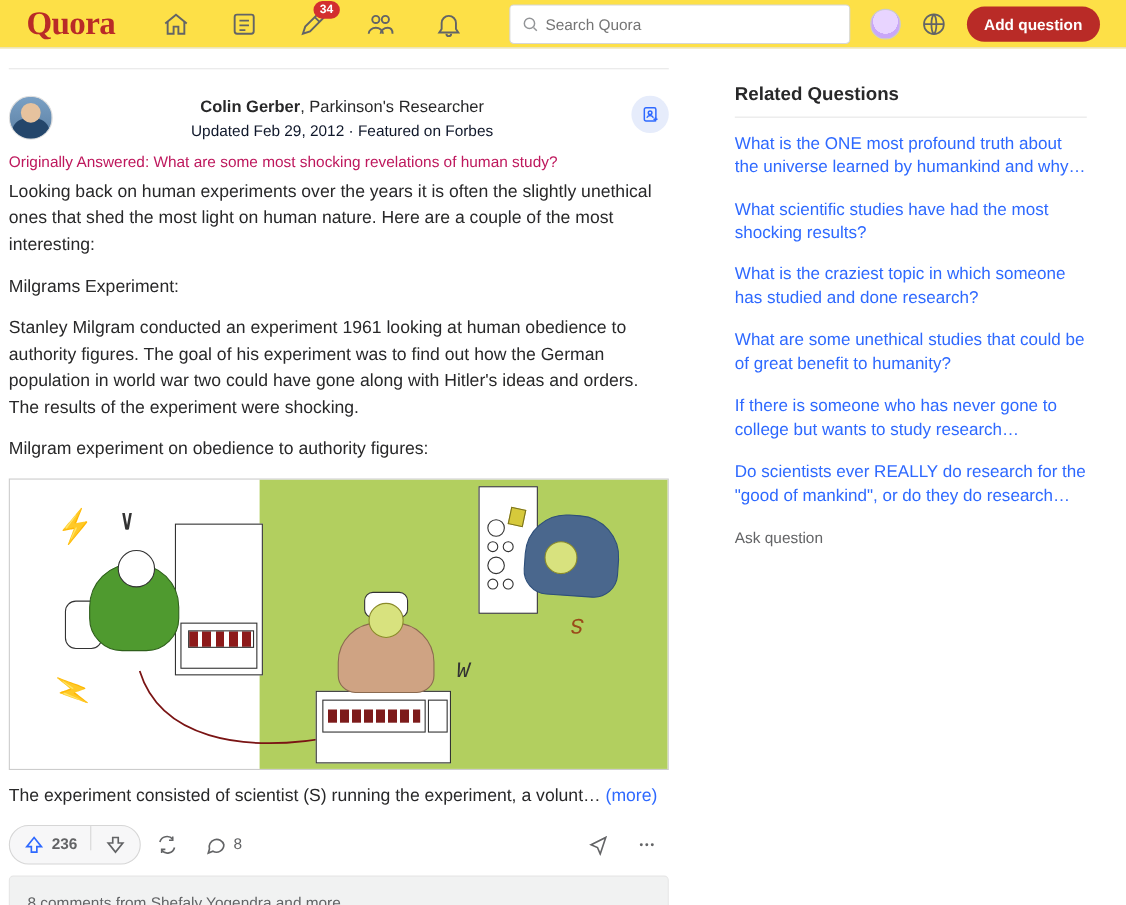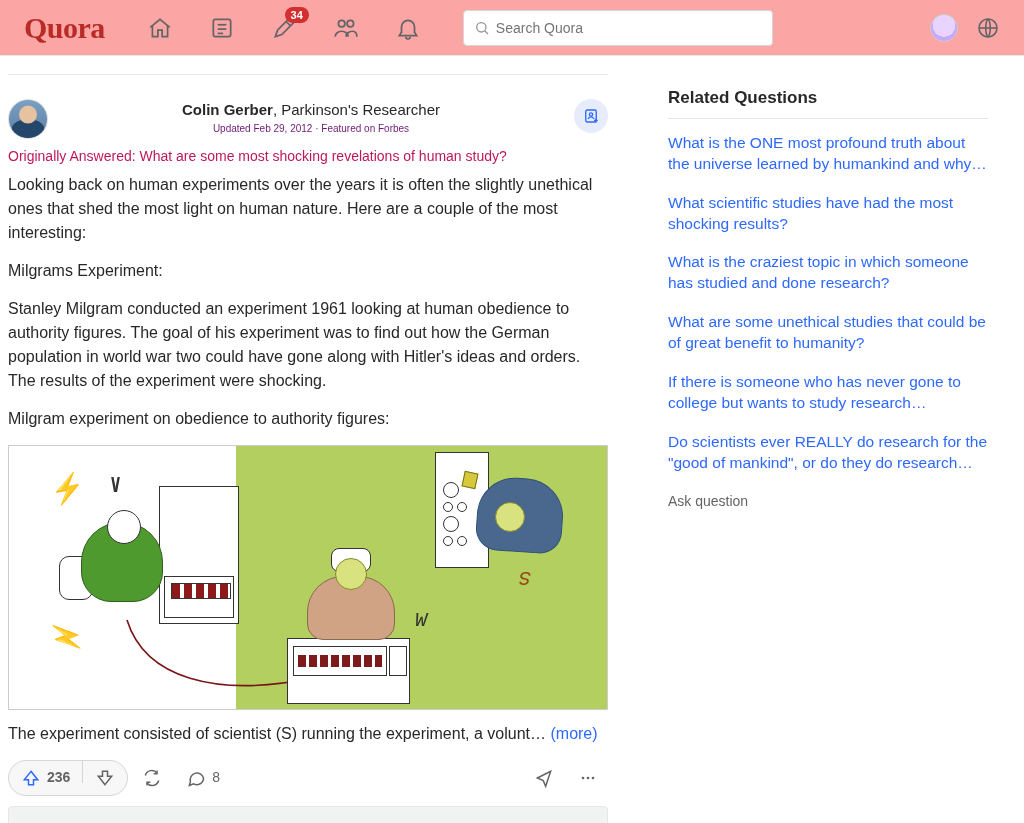--- a/index.html
+++ b/index.html
@@ -10,22 +10,22 @@
     font-size: 15px;
     line-height: 1.4;
   }
   
   .header {
     display: flex;
     align-items: center;
     padding: 10px 24px;
     border-bottom: 1px solid #e6e6e6;
     gap: 12px;
-    height: 56px;
-    background: #fca5a5;
+    height: 44px;
+    background: #fde047;
   }
   .logo {
     font-family: Georgia, 'Times New Roman', serif;
     font-weight: bold;
     font-size: 30px;
     color: #b92b27;
     margin-right: 20px;
     letter-spacing: -0.5px;
   }
   .nav-icons { display: flex; align-items: center; gap: 36px; margin-left: 10px; }
@@ -109,21 +109,21 @@
     background:#e6c29e; transform:translate(-50%,-80%);
   }
   .author-ava::before{
     content:""; position:absolute; left:50%; bottom:-6px;
     width:34px; height:24px; border-radius:12px 12px 0 0;
     background:#24466b; transform:translateX(-50%);
   }
   .author-meta { flex:1; }
   .author-name { font-weight:700; font-size:15px; }
   .author-cred { font-weight:400; font-size:15px; color:#282829; }
-  .substat { font-size:10px; color:#701a75; margin-top:2px; }
+  .substat { font-size:14px; color:#0f172a; margin-top:2px; }
   .round-icon-btn {
     width:34px; height:34px; border-radius:50%;
     background:#e6ecfb; display:flex; align-items:center; justify-content:center;
     color:#3a5fcd; cursor:pointer;
   }
   .round-icon-btn svg{ width:18px; height:18px; stroke:#2e69ff; fill:none; stroke-width:1.8;}
   .orig-q { font-size:14px; color:#be185d; margin:8px 0 6px; }
   .body { font-size:16px; color:#282829; line-height:1.5; }
   .body p { margin-bottom:14px; }
   .body strong, .bold { font-weight:400; }
@@ -345,20 +345,21 @@
   <div class="hdr-right">
     <div class="avatar-sm"></div>
     <div class="globe-icon">
       <svg viewBox="0 0 24 24">
           <circle cx="12" cy="12" r="9"></circle>
           <path d="M3 12h18"></path>
           <path d="M12 3c3 3 3 15 0 18"></path>
           <path d="M12 3c-3 3-3 15 0 18"></path>
         </svg>
     </div>
+    <button class="add-btn">Add question</button>
   </div>
 </div>
 
 <div class="page">
   <div class="main">
     <div style="height:1px;background:#e6e6e6;margin:10px 0 14px;"></div>
 
     <div class="card">
       <div class="author-row">
         <div class="author-ava"></div>

